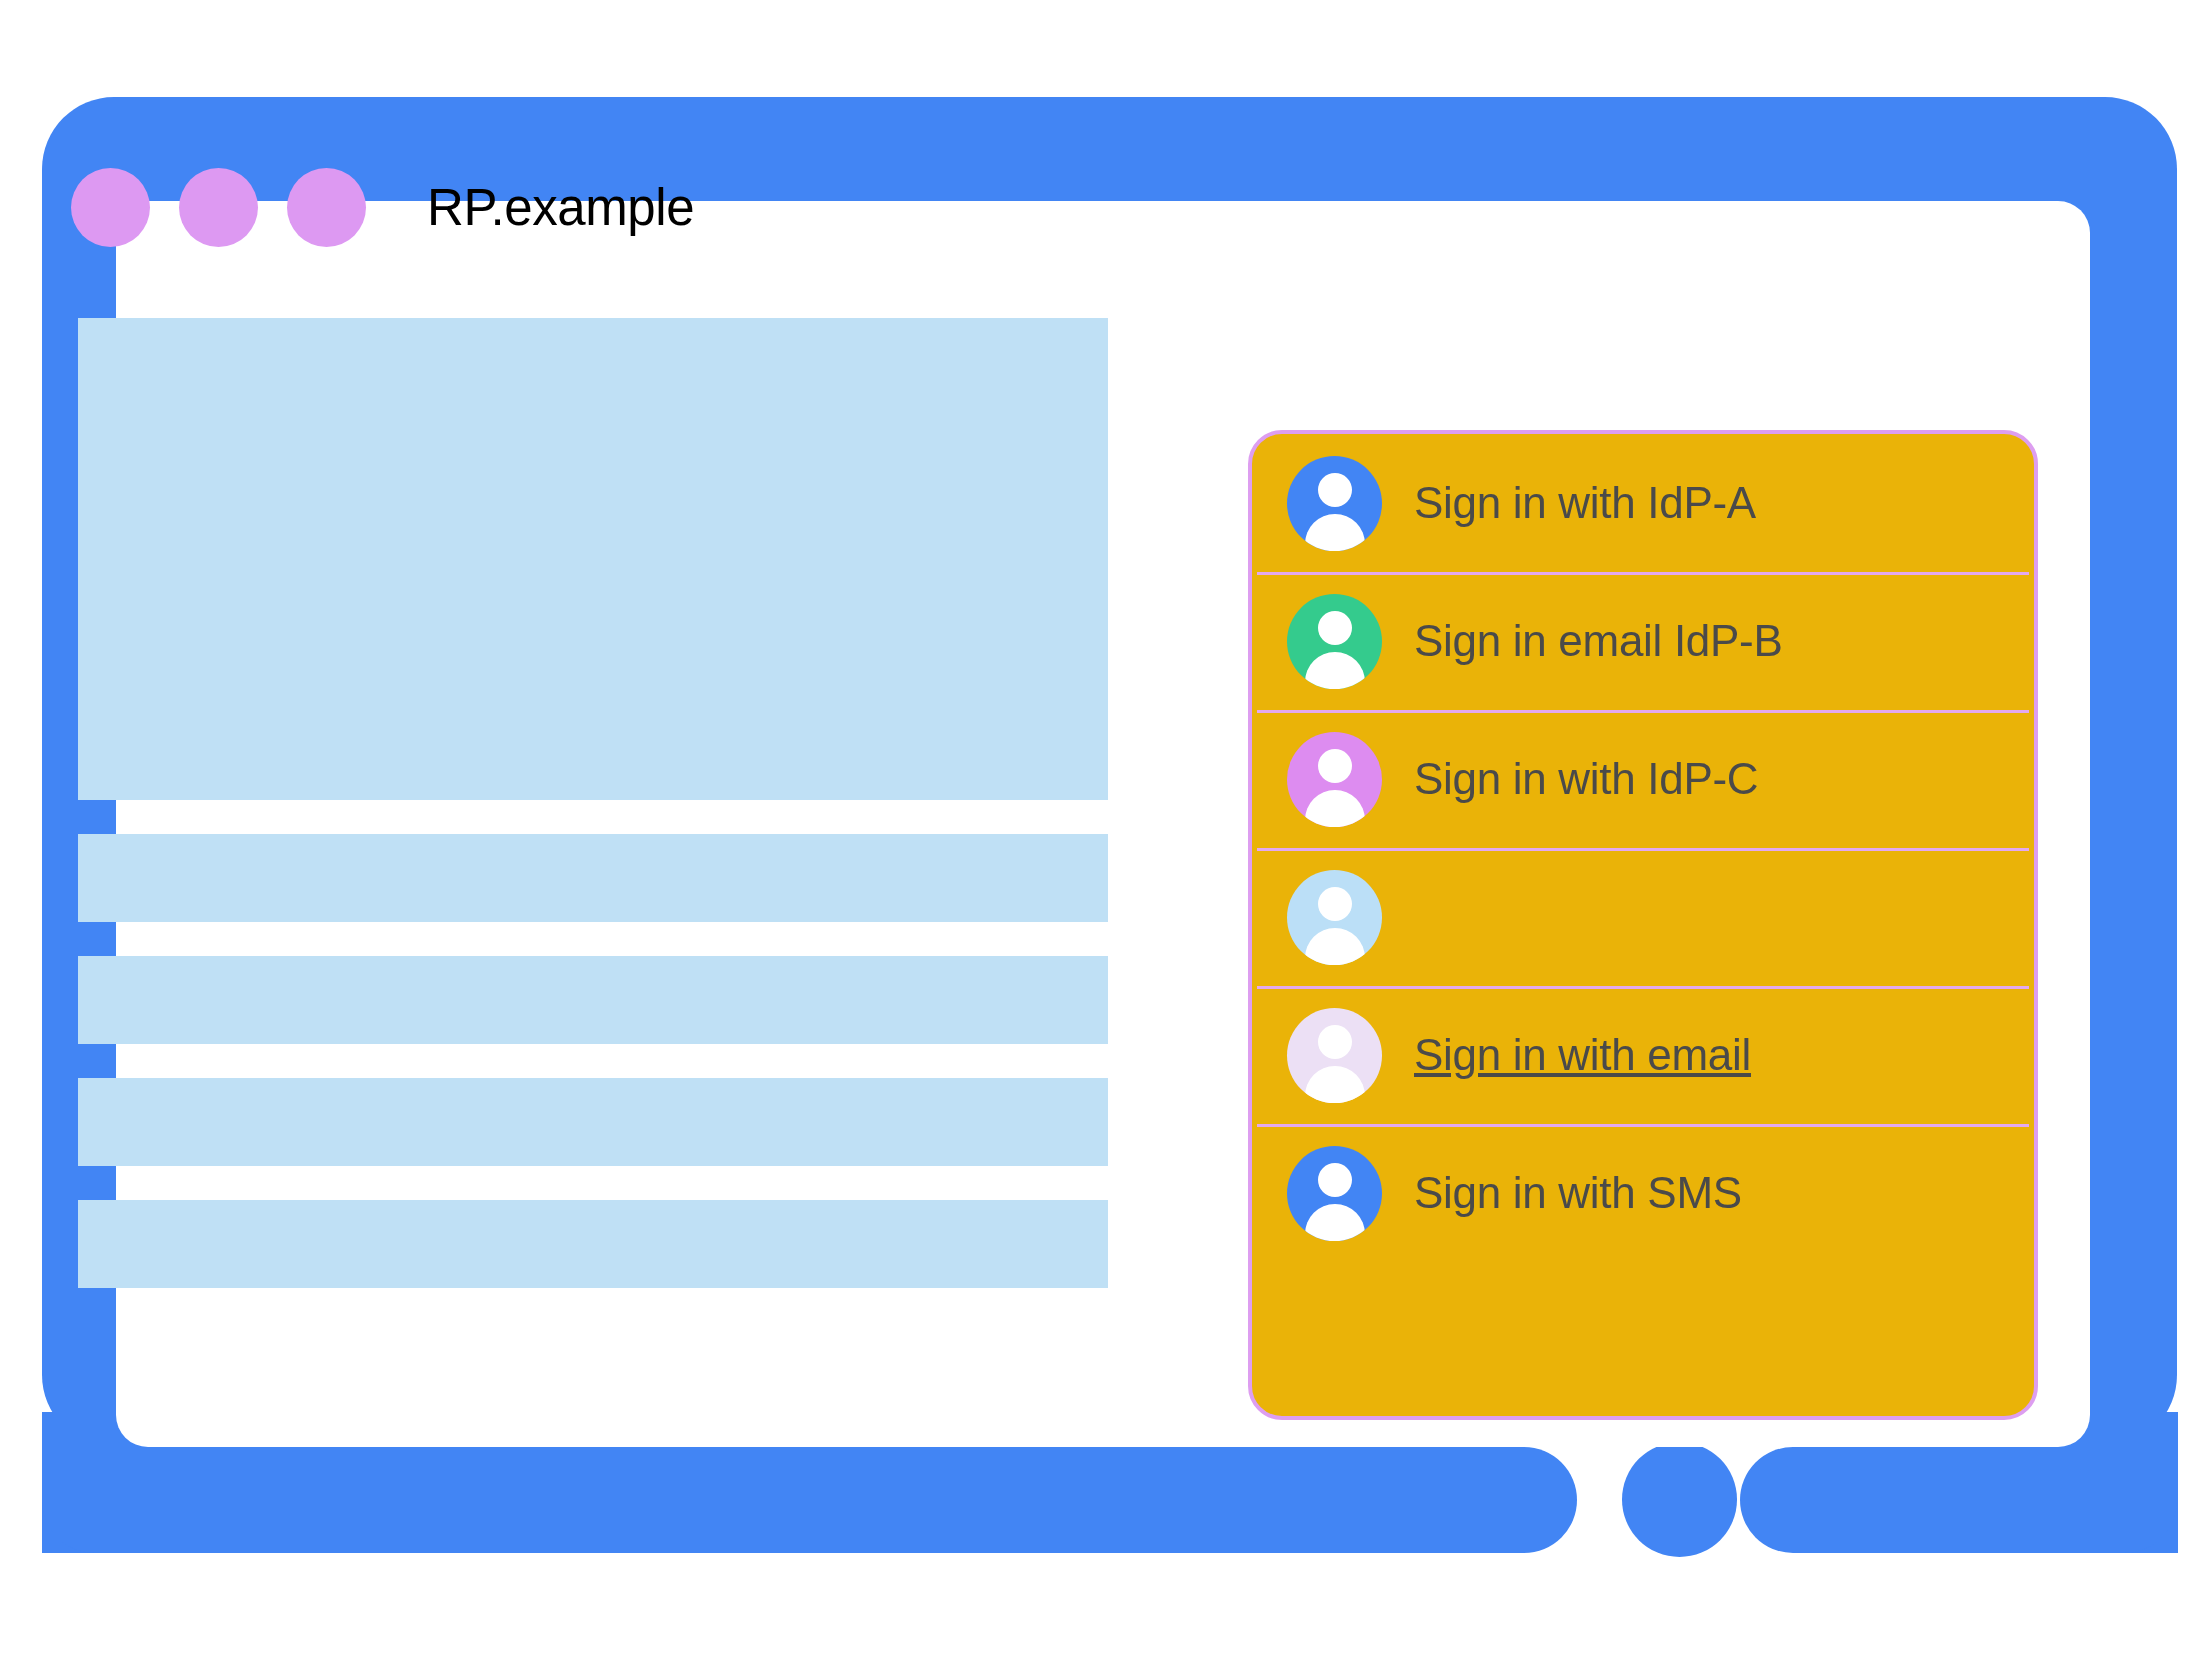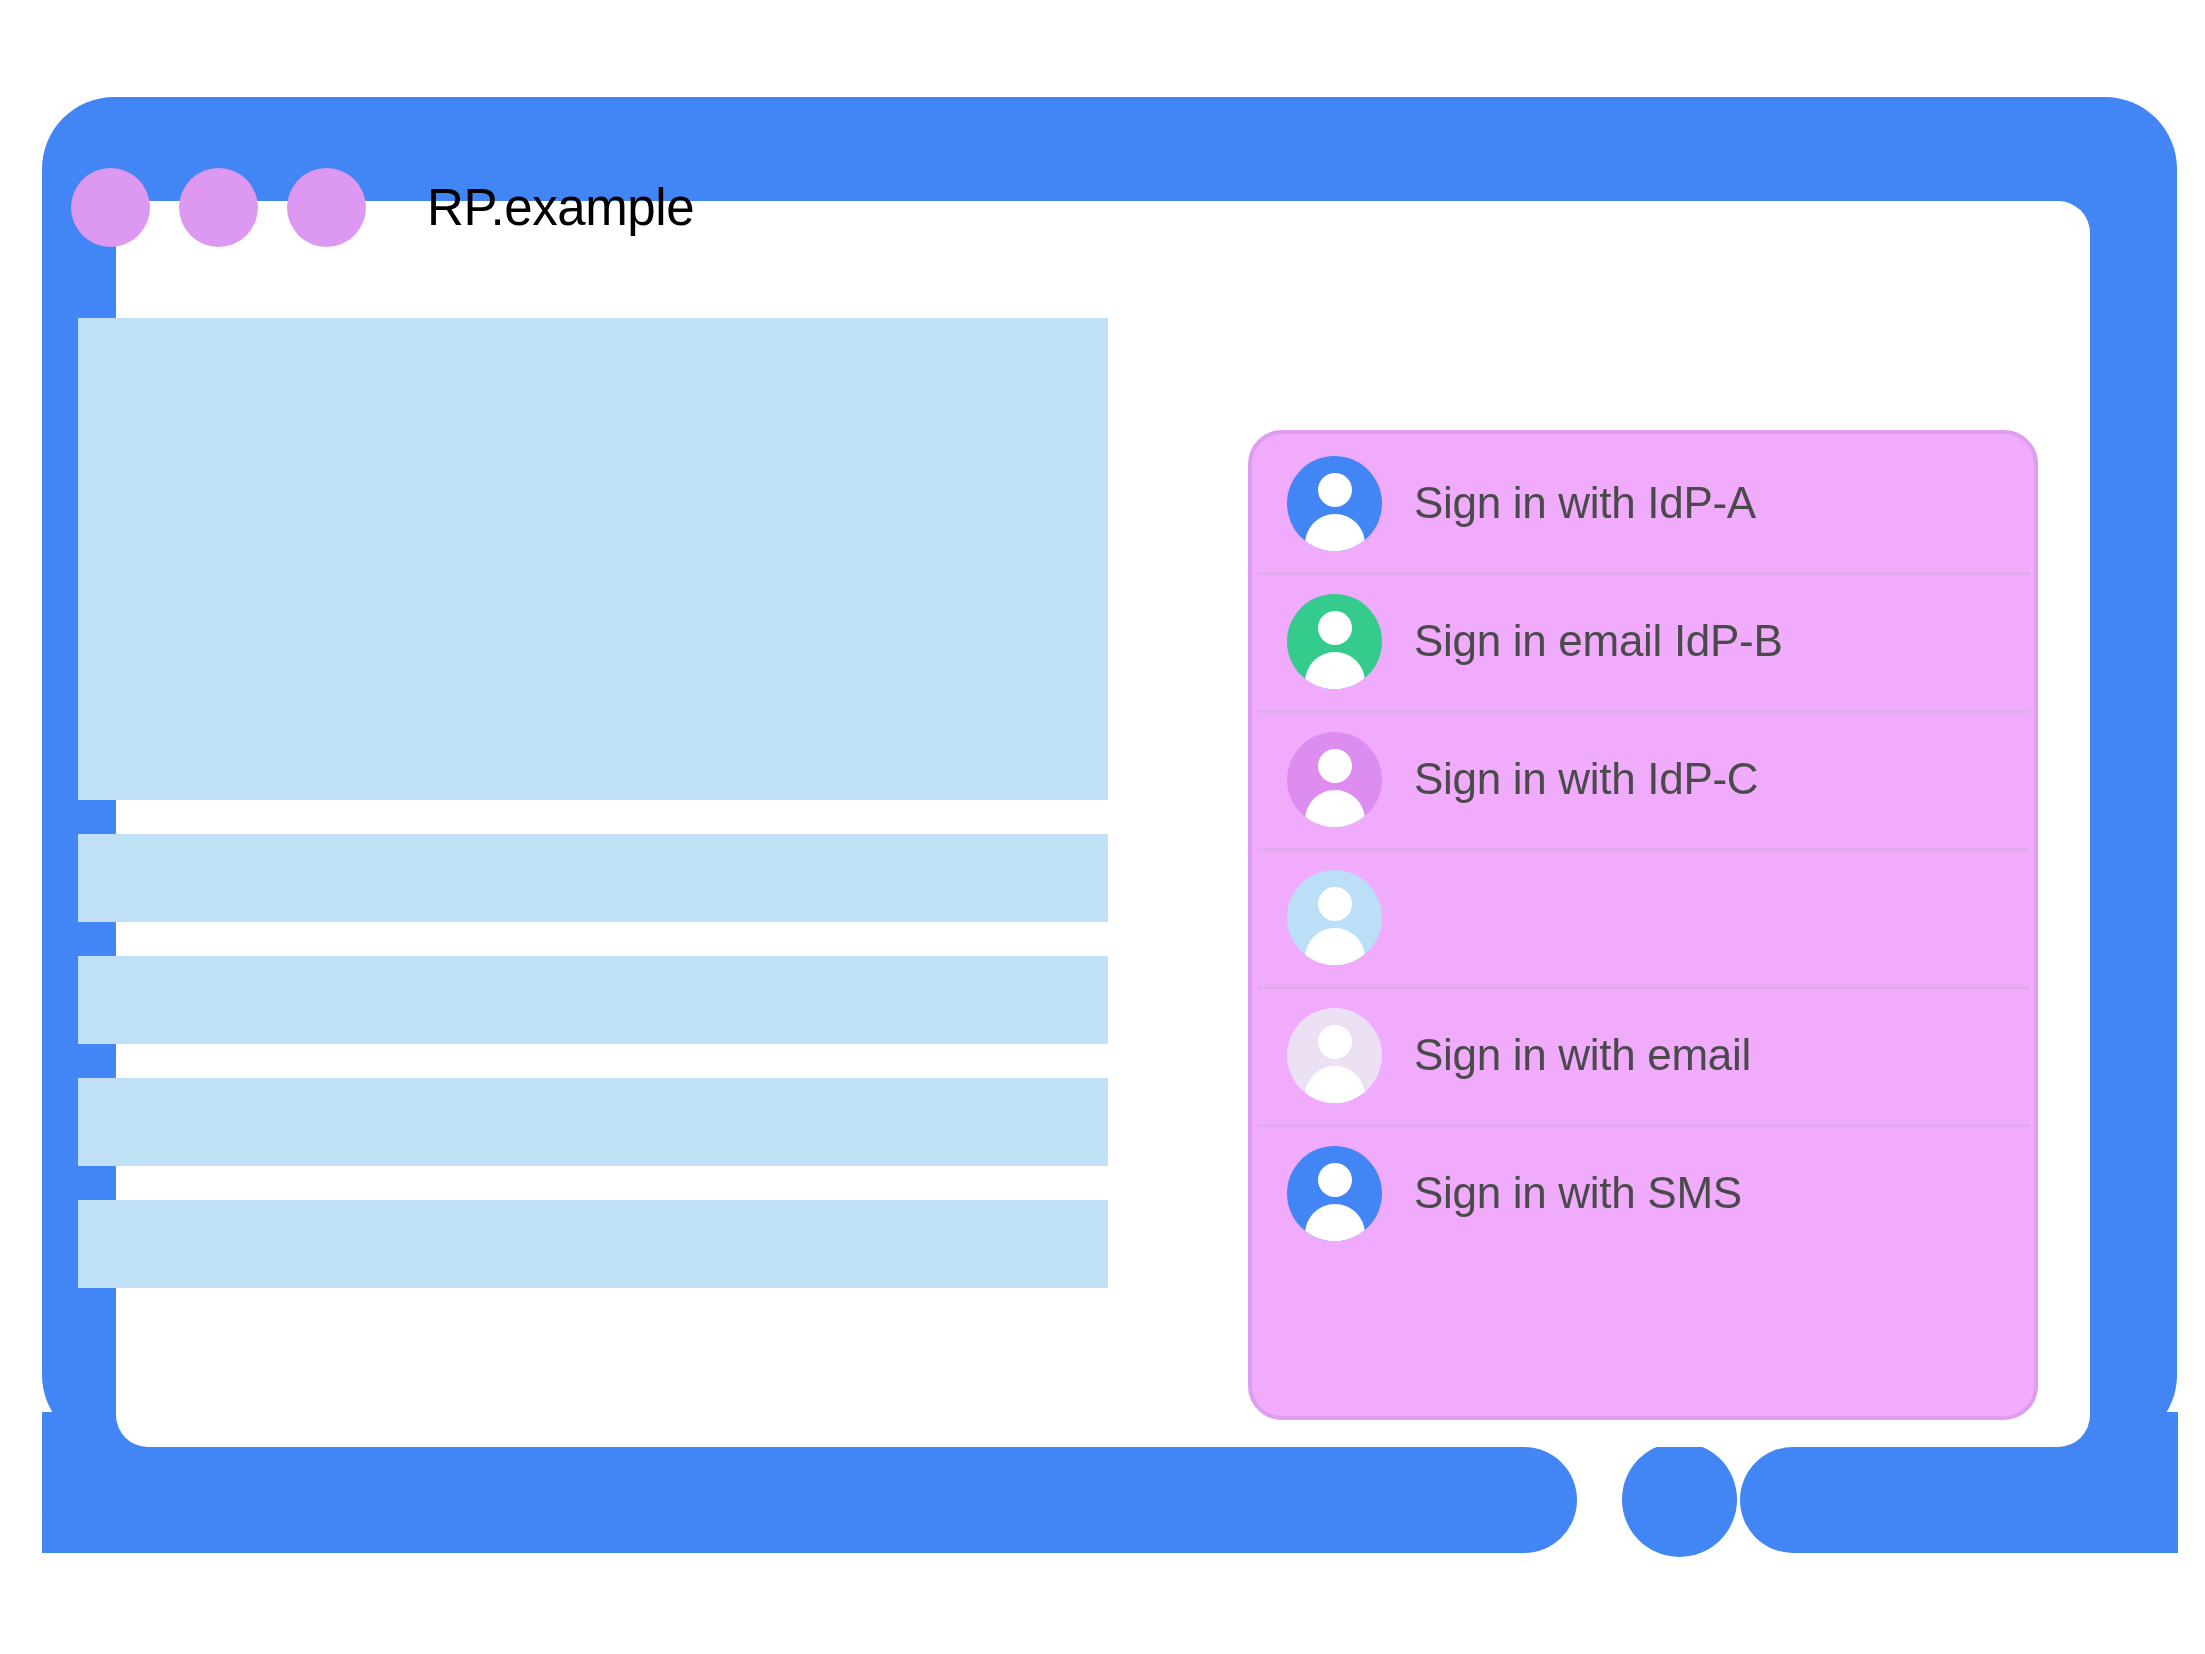--- a/index.html
+++ b/index.html
@@ -135,21 +135,21 @@
   .skeleton-hero { height: 482px; }
   .skeleton-row  { height: 88px; }
 
   
   #signin-popup {
     position: absolute;
     left: 1248px;
     top: 430px;
     width: 790px;
     height: 990px;
-    background: #f0abfc;
+    background: #eab308;
     border: 4.4px solid #dd9ef0;
     border-radius: 34px;
     box-sizing: border-box;
     overflow: hidden;
   }
   .signin-row {
     position: relative;
     height: 138px;
     display: flex;
     align-items: center;
@@ -258,21 +258,21 @@
       <span class="avatar" style="background: rgb(187, 223, 247);">
         <span class="head"></span>
         <span class="body"></span>
       </span>
     </div>
     <div class="signin-row">
       <span class="avatar" style="background: rgb(236, 224, 245);">
         <span class="head"></span>
         <span class="body"></span>
       </span>
-      <span class="signin-label" style="color: rgb(74, 74, 74);">Sign in with email</span>
+      <span class="signin-label" style="color: rgb(74, 74, 74); text-decoration: underline;">Sign in with email</span>
     </div>
     <div class="signin-row">
       <span class="avatar" style="background: rgb(66, 133, 244);">
         <span class="head"></span>
         <span class="body"></span>
       </span>
       <span class="signin-label" style="color: rgb(74, 74, 74);">Sign in with SMS</span>
     </div>
   </div>
 

